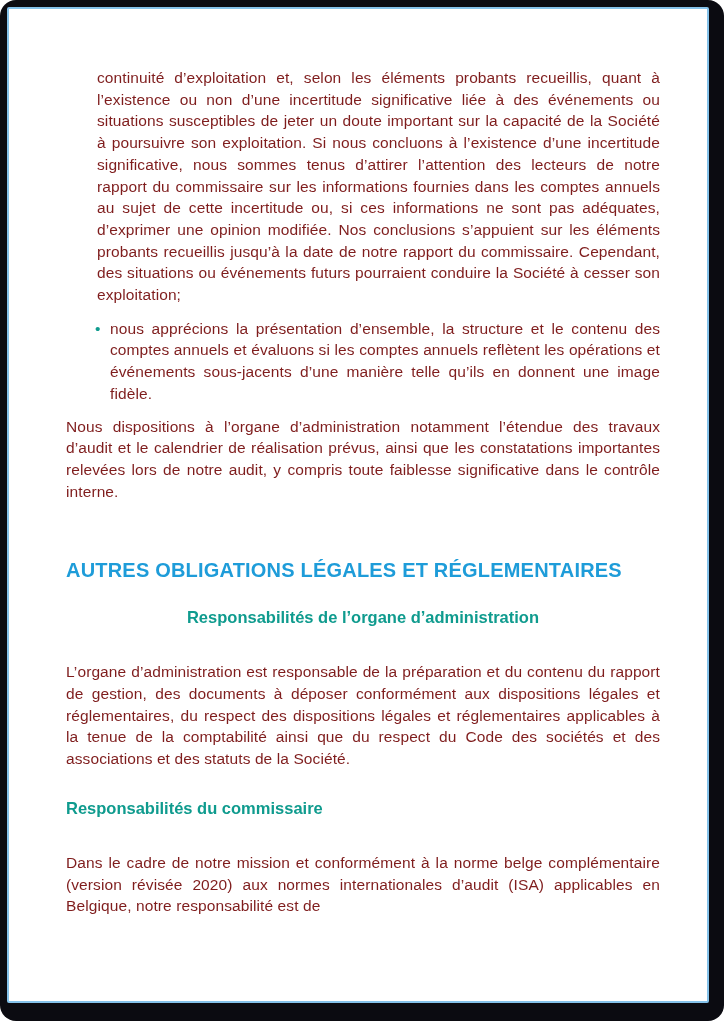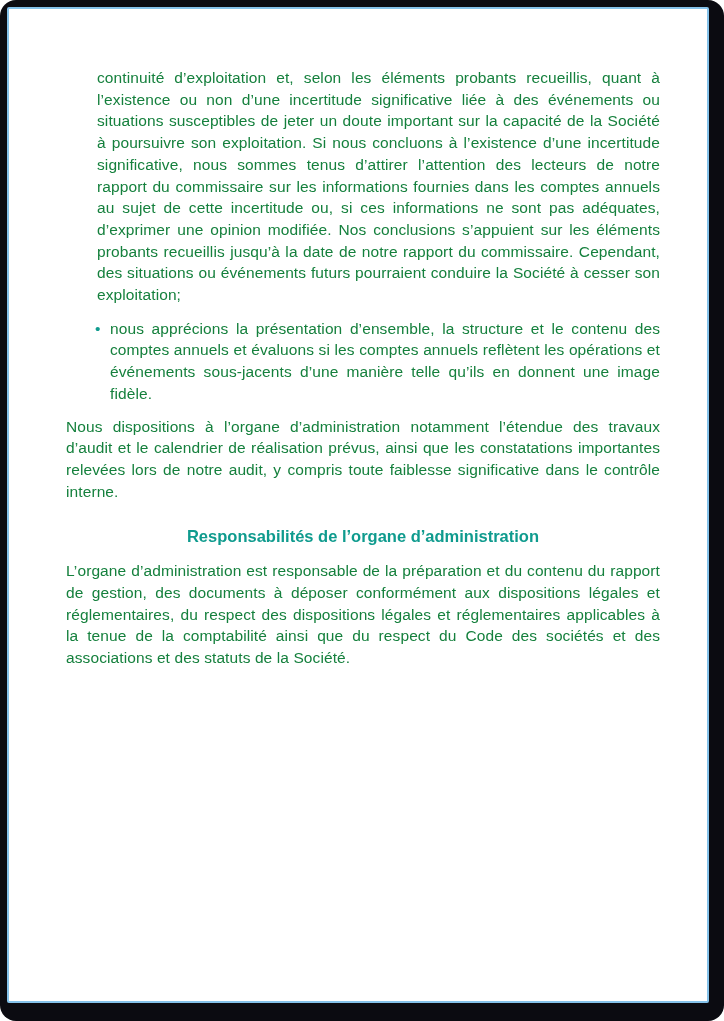--- a/index.html
+++ b/index.html
@@ -26,21 +26,21 @@
     box-sizing: border-box;
   }
   .content {
     position: absolute;
     left: 0; top: 0; right: 0;
     padding: 58px 47px 0 57px;
   }
   .para {
     font-size: 15.5px;
     line-height: 21.7px;
-    color: #15803d;
+    color: #7f1d1d;
     text-align: justify;
     letter-spacing: 0.1px;
   }
   .indent {
     margin-left: 31px;
   }
   .bullet-item {
     display: flex;
     margin-left: 29px;
     margin-top: 12px;
@@ -74,41 +74,44 @@
     margin: 0;
   }
   .sub-heading.organe {
     margin-top: 23px;
     text-align: center;
   }
   .sub-heading.commissaire {
     margin-top: 27px;
   }
   .para-body {
-    margin-top: 13px;
+    margin-top: 33px;
   }
 </style>
 </head>
 <body>
 
 <div class="frame">
   <div class="page">
     <div class="content">
 
       <div class="para indent">continuité d’exploitation et, selon les éléments probants recueillis, quant à l’existence ou non d’une incertitude significative liée à des événements ou situations susceptibles de jeter un doute important sur la capacité de la Société à poursuivre son exploitation. Si nous concluons à l’existence d’une incertitude significative, nous sommes tenus d’attirer l’attention des lecteurs de notre rapport du commissaire sur les informations fournies dans les comptes annuels au sujet de cette incertitude ou, si ces informations ne sont pas adéquates, d’exprimer une opinion modifiée. Nos conclusions s’appuient sur les éléments probants recueillis jusqu’à la date de notre rapport du commissaire. Cependant, des situations ou événements futurs pourraient conduire la Société à cesser son exploitation;</div>
 
       <div class="bullet-item">
         <span class="bullet">•</span>
         <div class="para bullet-text">nous apprécions la présentation d’ensemble, la structure et le contenu des comptes annuels et évaluons si les comptes annuels reflètent les opérations et événements sous-jacents d’une manière telle qu’ils en donnent une image fidèle.</div>
       </div>
 
       <div class="para para-communication">Nous dispositions à l’organe d’administration notamment l’étendue des travaux d’audit et le calendrier de réalisation prévus, ainsi que les constatations importantes relevées lors de notre audit, y compris toute faiblesse significative dans le contrôle interne.</div>
 
+      <h1 class="section-heading">AUTRES OBLIGATIONS LÉGALES ET RÉGLEMENTAIRES</h1>
 
       <h2 class="sub-heading organe">Responsabilités de l’organe d’administration</h2>
 
       <div class="para para-body">L’organe d’administration est responsable de la préparation et du contenu du rapport de gestion, des documents à déposer conformément aux dispositions légales et réglementaires, du respect des dispositions légales et réglementaires applicables à la tenue de la comptabilité ainsi que du respect du Code des sociétés et des associations et des statuts de la Société.</div>
 
+      <h2 class="sub-heading commissaire">Responsabilités du commissaire</h2>
 
+      <div class="para para-body">Dans le cadre de notre mission et conformément à la norme belge complémentaire (version révisée 2020) aux normes internationales d’audit (ISA) applicables en Belgique, notre responsabilité est de</div>
 
     </div>
   </div>
 </div>
 
 </body></html>

